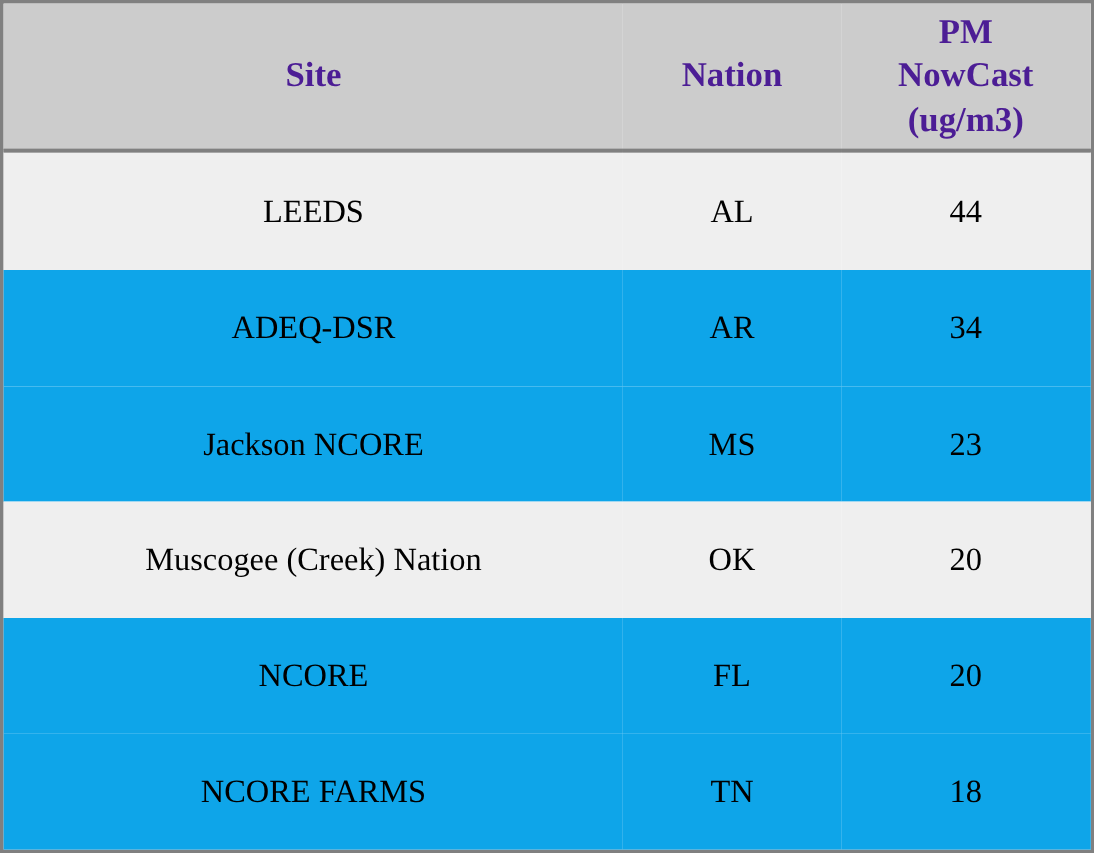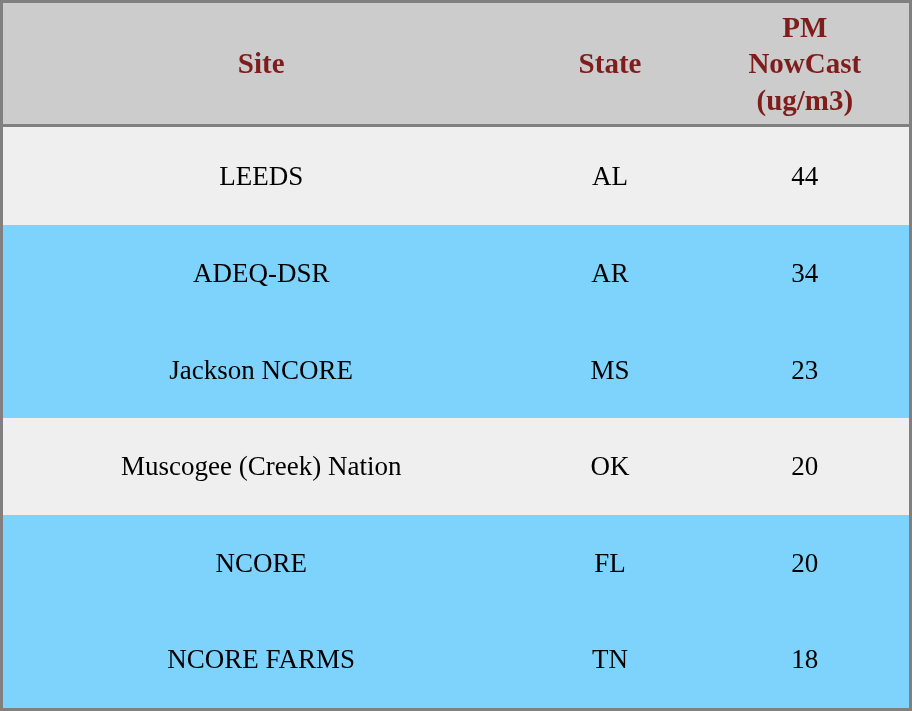--- a/index.html
+++ b/index.html
@@ -21,21 +21,21 @@
     background: #ffffff;
   }
   table.data-table {
     width: 100%;
     height: 100%;
     border-collapse: collapse;
     table-layout: fixed;
   }
   table.data-table thead th {
     background: #cccccc;
-    color: #7f1d1d;
+    color: #4c1d95;
     font-weight: bold;
     font-size: 29px;
     line-height: 1.25;
     text-align: center;
     vertical-align: middle;
     padding: 6px 4px;
     border-bottom: 3px solid #808080;
     font-family: "Liberation Serif", serif;
   }
   col.col-site { width: 57%; }
@@ -49,38 +49,38 @@
     vertical-align: middle;
     padding: 4px 17px;
     border: none;
     font-family: "Liberation Serif", serif;
     white-space: nowrap;
   }
   tbody tr.row-odd td {
     background: #efefef;
   }
   tbody tr.row-even td {
-    background: #7dd3fc;
+    background: #0ea5e9;
     margin-left: 24px;
   }
 </style>
 </head>
 <body>
 
 <div class="table-wrap">
   <table class="data-table">
     <colgroup>
       <col class="col-site">
       <col class="col-state">
       <col class="col-value">
     </colgroup>
     <thead>
       <tr>
         <th>Site</th>
-        <th>State</th>
+        <th>Nation</th>
         <th>
           <span>PM</span><br>
           <span>NowCast</span><br>
           <span>(ug/m3)</span>
         </th>
       </tr>
     </thead>
     <tbody>
       <tr class="row-odd">
         <td>LEEDS</td>

